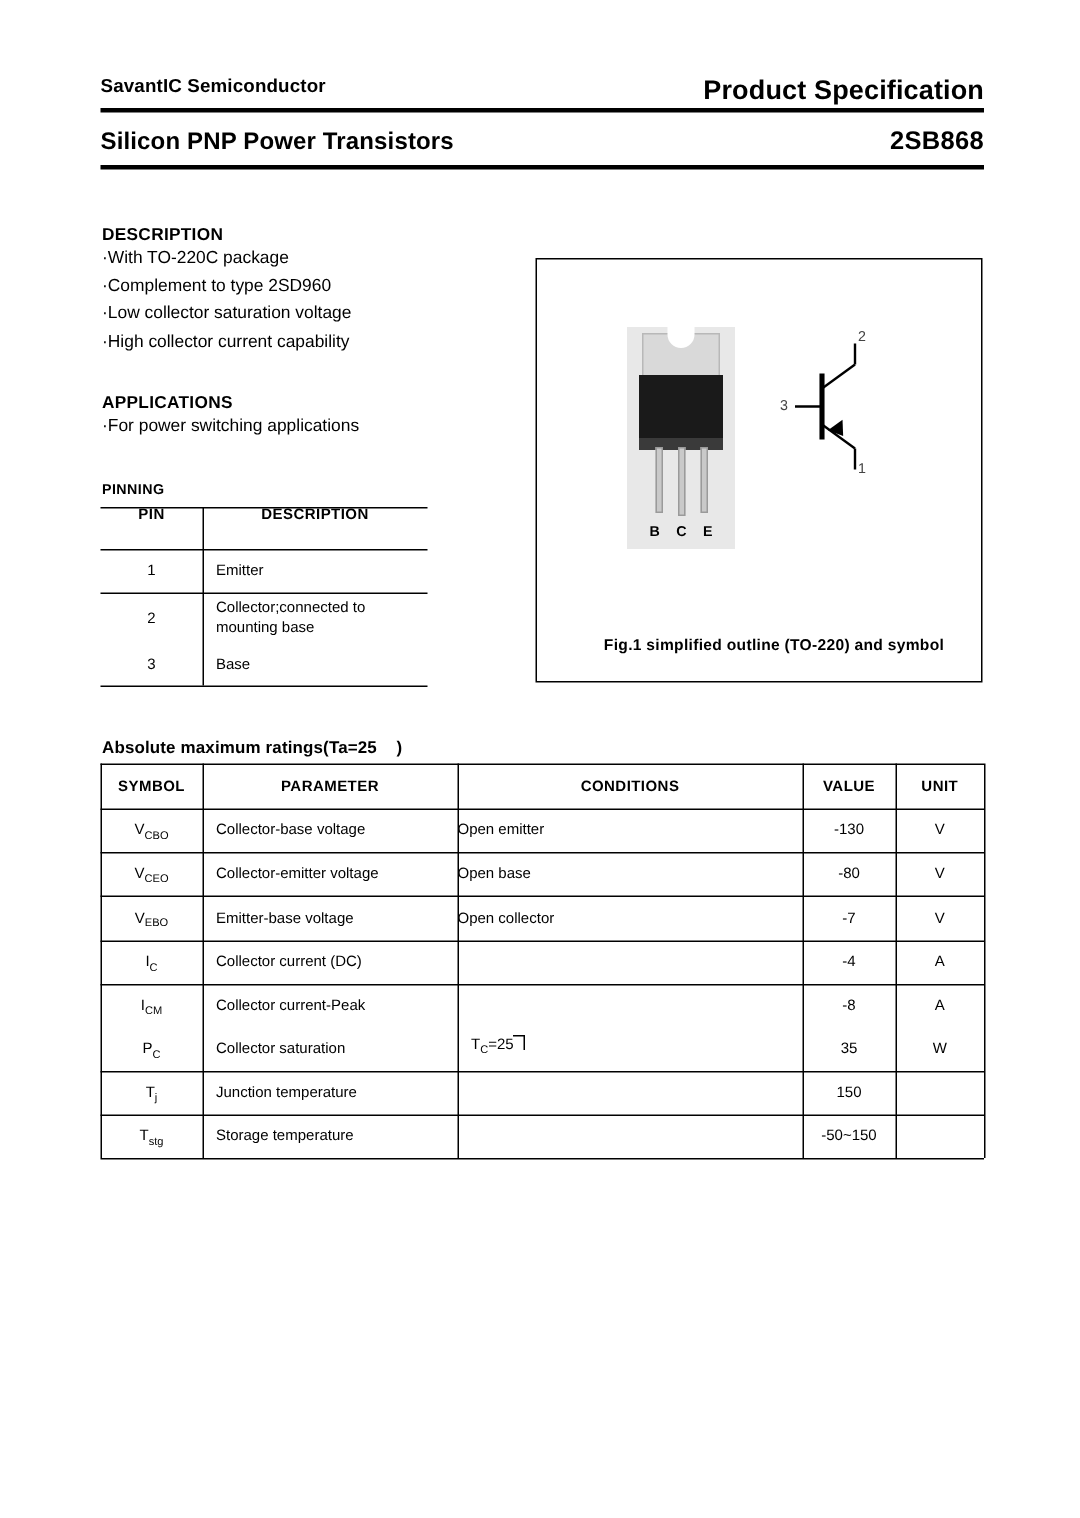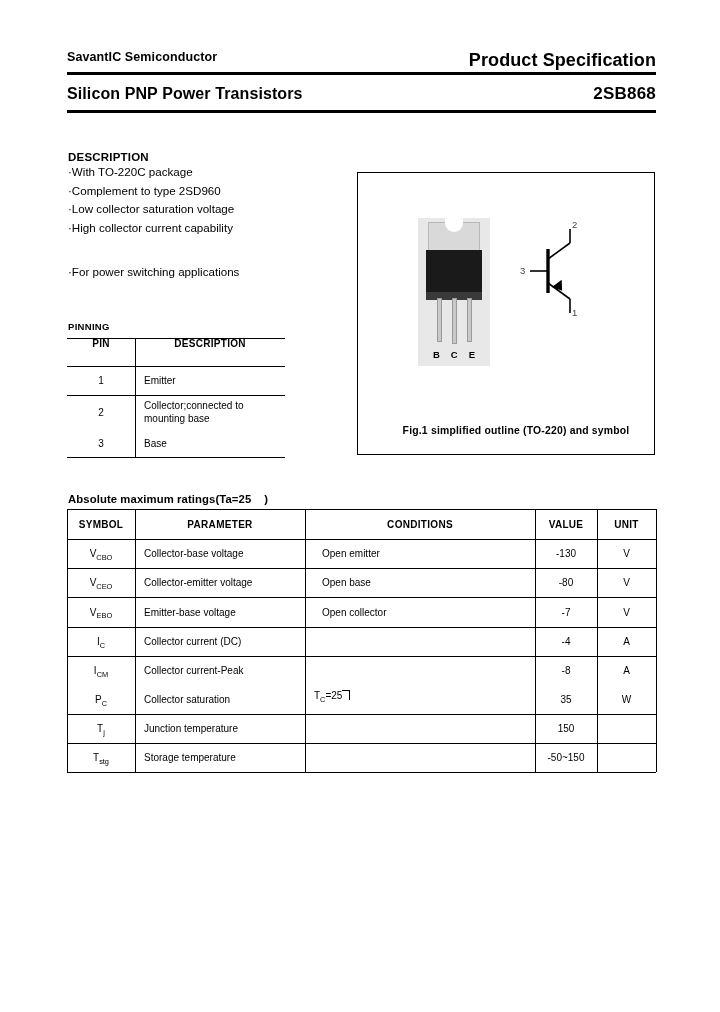--- a/index.html
+++ b/index.html
@@ -51,21 +51,21 @@
   .lbl-bce{position:absolute;left:0;top:131px;width:72px;display:flex;justify-content:center;gap:11px;font-size:9.5px;font-weight:bold;}
   .sym{position:absolute;left:160px;top:48px;width:80px;height:100px;}
   .sym-num{position:absolute;font-size:9.5px;color:#444;}
 
   
   .rt-title{position:absolute;left:68px;top:493px;font-size:11.3px;font-weight:bold;letter-spacing:.1px;}
   .rtable{position:absolute;left:67px;top:509px;width:589px;}
   .rrow{display:flex;position:relative;box-sizing:border-box;}
   .c-sym{width:68px;text-align:center;}
   .c-par{width:170px;padding-left:9px;box-sizing:border-box;}
-  .c-con{width:230px;padding-left:17px;box-sizing:border-box;}
+  .c-con{width:230px;padding-left:0;box-sizing:border-box;}
   .c-val{width:62px;text-align:center;}
   .c-uni{width:59px;text-align:center;}
   .rhdr{font-size:10px;font-weight:bold;letter-spacing:.3px;}
   .rcell{font-size:10px;}
   .rln{position:absolute;left:0;width:589px;height:1px;background:#000;}
   .rvln{position:absolute;width:1px;background:#000;}
   sub{font-size:7.4px;vertical-align:baseline;position:relative;top:2.5px;}
   .tofu{display:inline-block;width:7px;height:9px;border:1px solid #000;border-top-width:1px;border-bottom:none;border-left:none;position:relative;top:1px;}
 </style>
 </head>
@@ -86,20 +86,21 @@
 
   <div class="desc">
     <div class="sec-head">DESCRIPTION</div>
     <div class="bullet">·With  TO-220C package</div>
     <div class="bullet">·Complement to type 2SD960</div>
     <div class="bullet">·Low collector saturation voltage</div>
     <div class="bullet">·High collector current capability</div>
   </div>
 
   <div class="apps">
+    <div class="sec-head">APPLICATIONS</div>
     <div class="bullet">·For power switching applications</div>
   </div>
 
   <div class="pin-head">PINNING</div>
   <div class="pintable">
     <div class="ln" style="top:0px;"></div>
     <div class="trow" style="height:28px;align-items:flex-start;">
       <div class="pt-c1 pin-hdr">PIN</div>
       <div class="pt-c2 pin-hdr" style="text-align:center;padding-left:0;">DESCRIPTION</div>
     </div>

